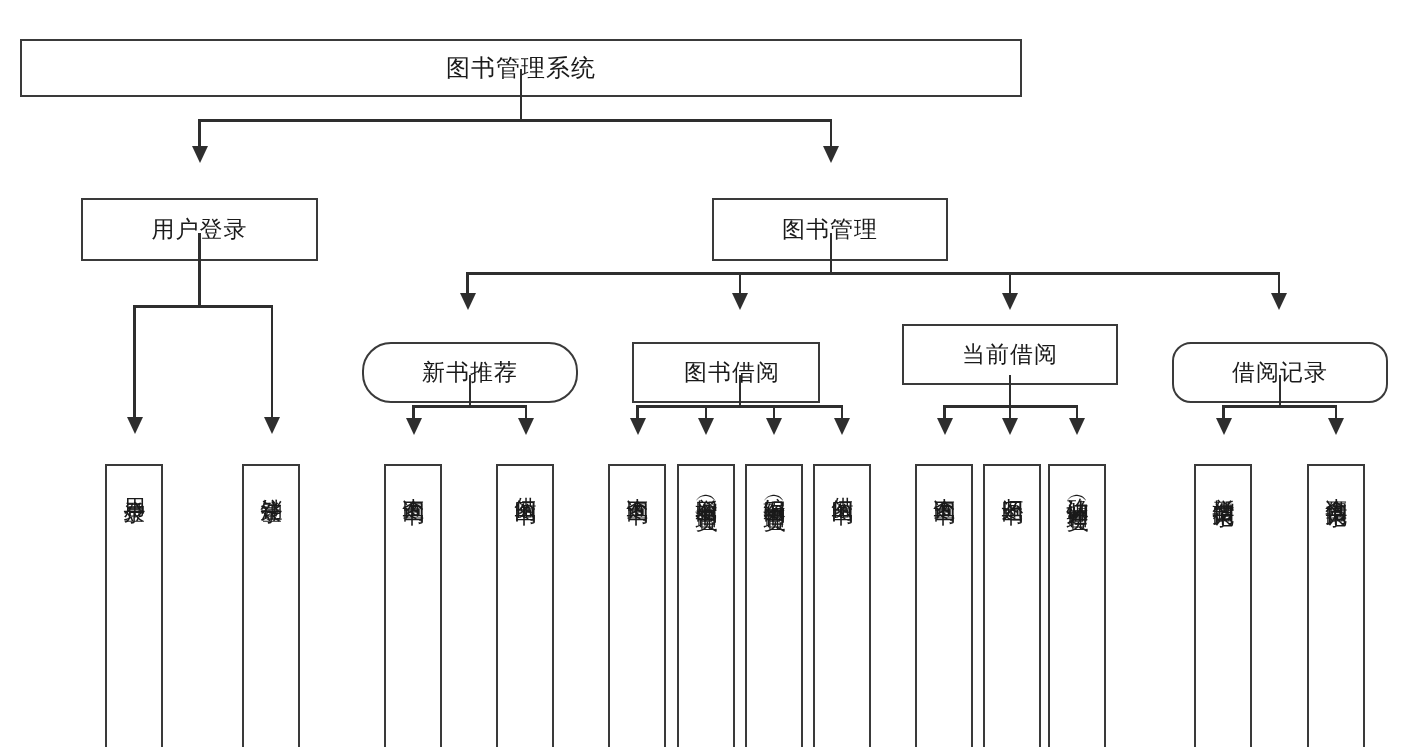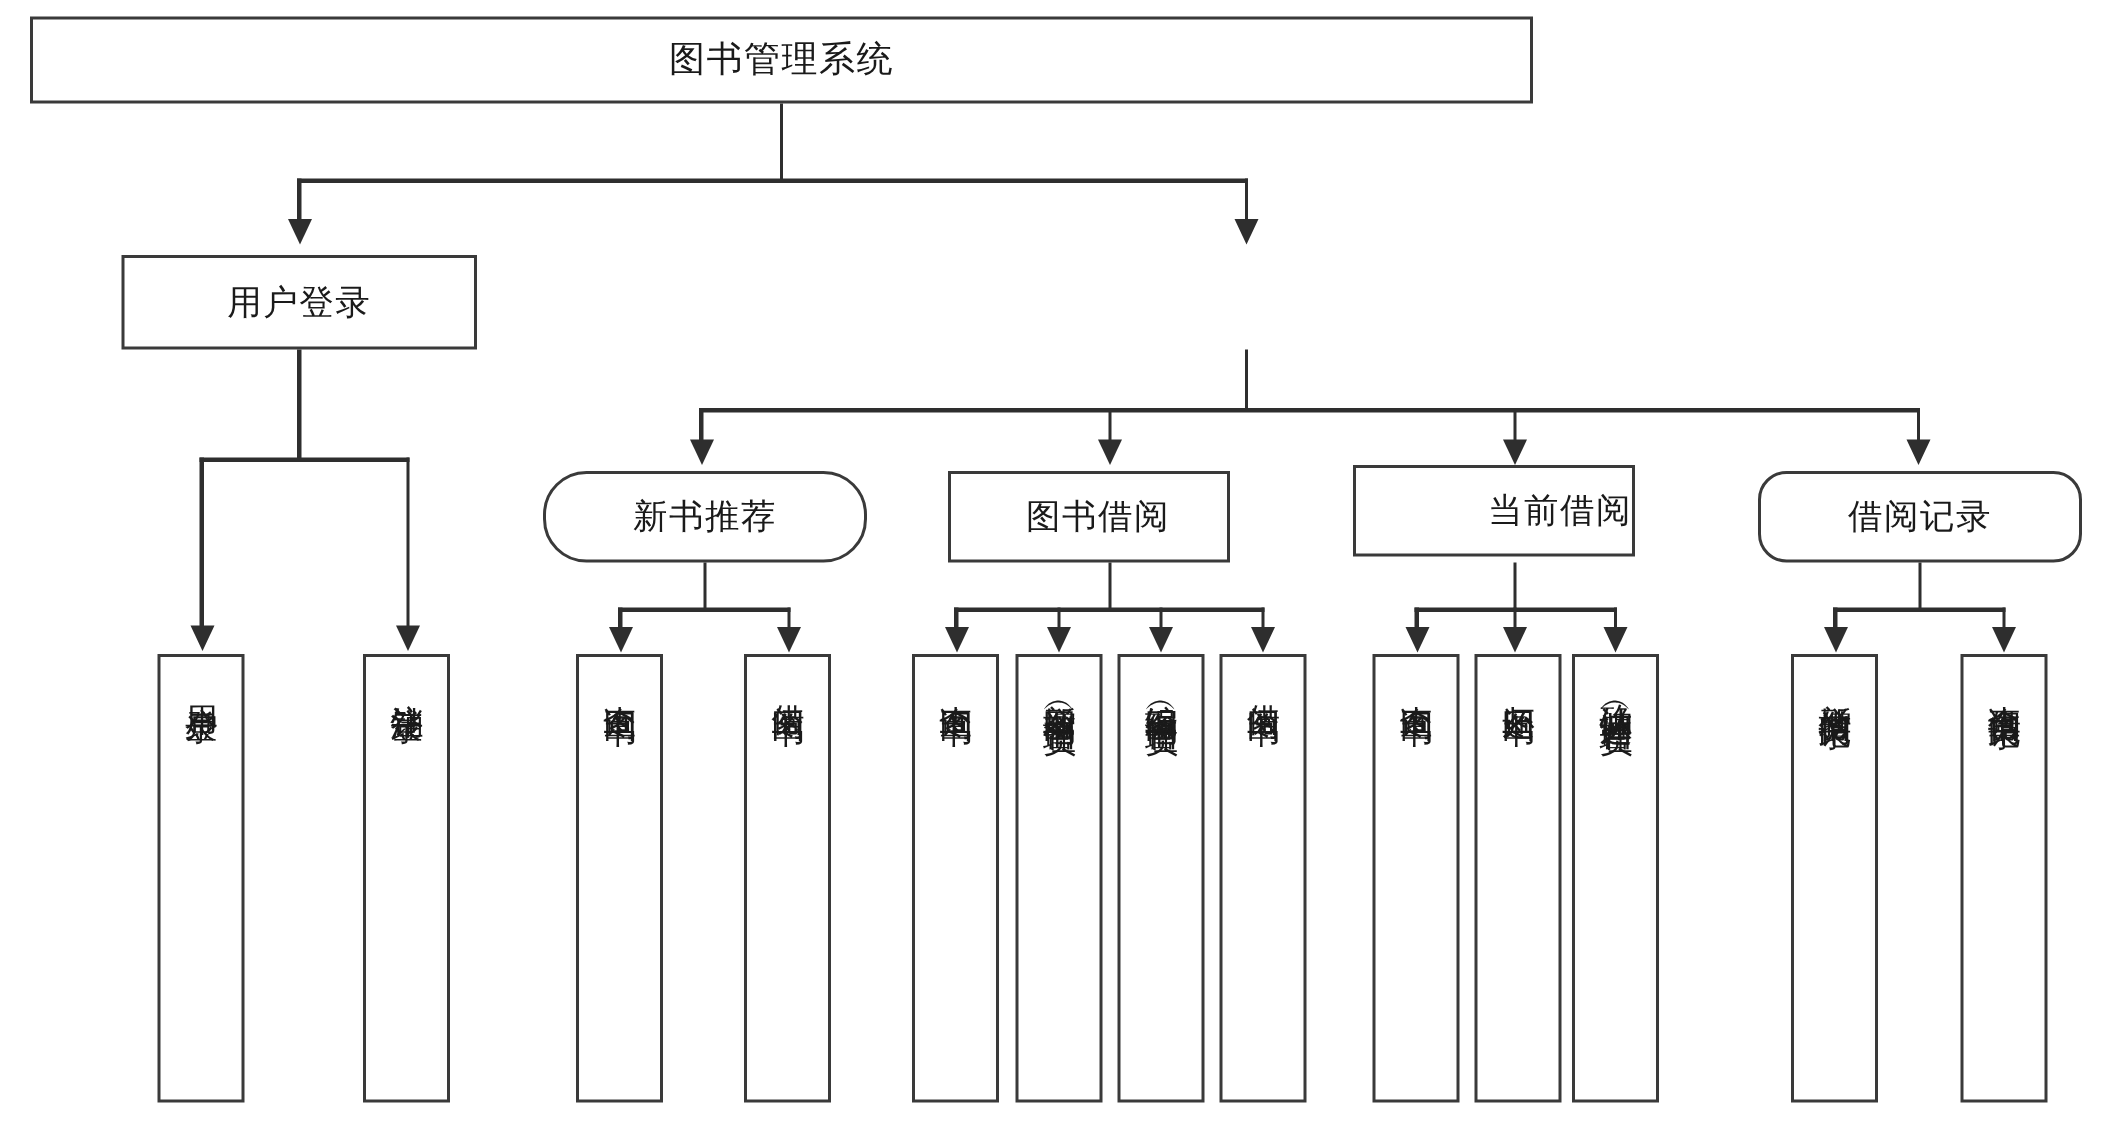--- a/index.html
+++ b/index.html
@@ -20,20 +20,21 @@
   
   .node {
     position: absolute;
     box-sizing: border-box;
     border: 2.5px solid #3a3a3a;
     background: #ffffff;
     display: flex;
     align-items: center;
     justify-content: center;
     color: #1a1a1a;
+    margin-top: 28px;
   }
   .node.h {
     font-size: 23px;
     letter-spacing: 1px;
     line-height: 1.1;
   }
   .node.h.root {
     font-size: 24px;
   }
   
@@ -87,20 +88,23 @@
 
   <div class="conn vline" style="left:519.5px; top:69px; height:51px;"></div>
   <div class="conn hline" style="left:198px; top:119px; width:634px;"></div>
   <div class="conn vline" style="left:198px; top:119px; height:28px;"></div>
   <div class="arrow" style="left:191.5px; top:146px;"></div>
   <div class="conn vline" style="left:829.5px; top:119px; height:28px;"></div>
   <div class="arrow" style="left:823px; top:146px;"></div>
 
   <div class="node h" style="left:81px; top:170px; width:237px; height:63px;">
     <span>用户登录</span>
+  </div>
+  <div class="node h" style="left:712px; top:170px; width:236px; height:63px;">
+    <span>图书管理</span>
   </div>
 
   <div class="conn vline" style="left:198px; top:233px; height:74px;"></div>
   <div class="conn hline" style="left:133px; top:305px; width:140px;"></div>
   <div class="conn vline" style="left:133px; top:305px; height:113px;"></div>
   <div class="arrow" style="left:126.5px; top:417px;"></div>
   <div class="conn vline" style="left:270.5px; top:305px; height:113px;"></div>
   <div class="arrow" style="left:264px; top:417px;"></div>
 
   <div class="conn vline" style="left:829.5px; top:233px; height:41px;"></div>
@@ -113,21 +117,21 @@
   <div class="arrow" style="left:1002px; top:293px;"></div>
   <div class="conn vline" style="left:1277.5px; top:272px; height:22px;"></div>
   <div class="arrow" style="left:1271px; top:293px;"></div>
 
   <div class="node h" style="left:362px; top:314px; width:216px; height:61px;border-radius:29px;">
     <span>新书推荐</span>
   </div>
   <div class="node h" style="left:632px; top:314px; width:188px; height:61px;padding-left:12px;">
     <span>图书借阅</span>
   </div>
-  <div class="node h" style="left:902px; top:310px; width:188px; height:61px;justify-content:flex-end;">
+  <div class="node h" style="left:902px; top:296px; width:216px; height:61px;">
     <span>当前借阅</span>
   </div>
   <div class="node h" style="left:1172px; top:314px; width:216px; height:61px;border-radius:19px;">
     <span>借阅记录</span>
   </div>
 
   <div class="conn vline" style="left:468.5px; top:375px; height:32px;"></div>
   <div class="conn hline" style="left:412px; top:405px; width:115px;"></div>
   <div class="conn vline" style="left:412px; top:405px; height:14px;"></div>
   <div class="arrow" style="left:405.5px; top:418px;"></div>

